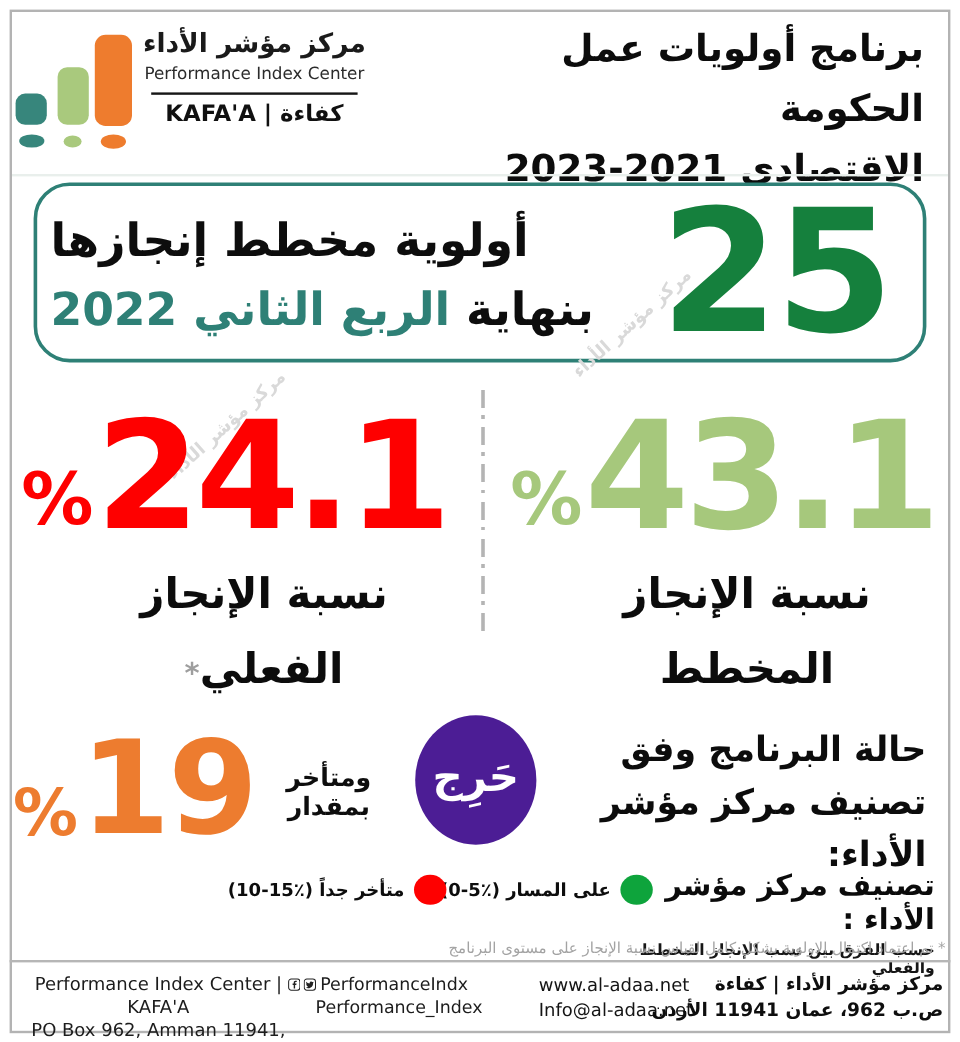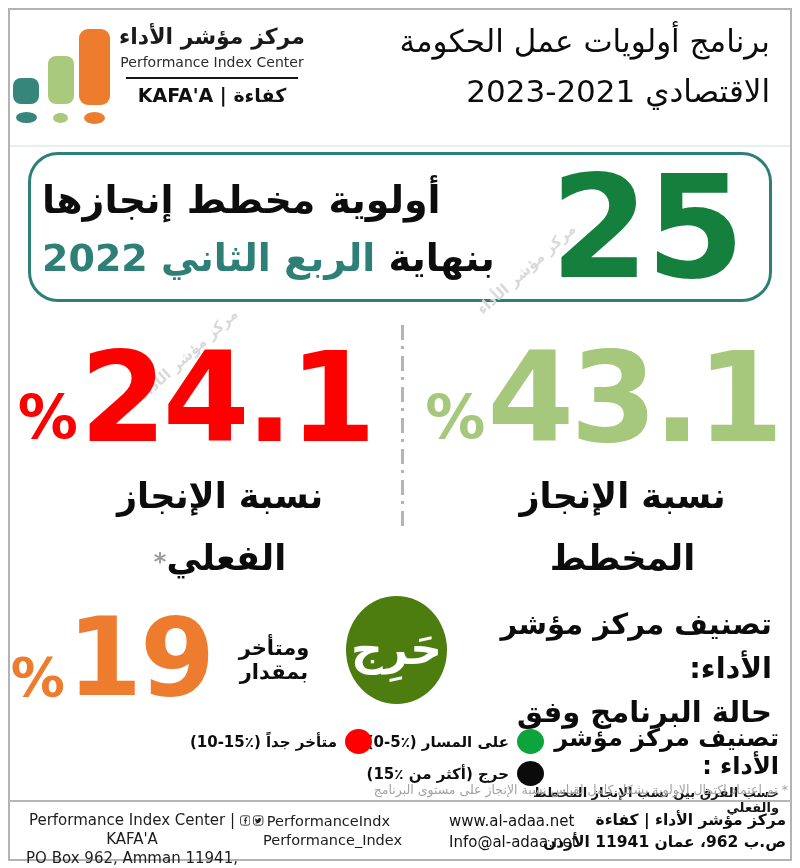--- a/index.html
+++ b/index.html
@@ -12,21 +12,21 @@
   .bar { position:absolute; }
   .dot { position:absolute; border-radius:50%; }
   .logo-text { position:absolute; left:118px; top:24px; width:188px; text-align:center; }
   .logo-ar { font-size:22px; font-weight:bold; color:#1a1a1a; direction:rtl; }
   .logo-en { font-size:14px; color:#2b2b2b; margin-top:5px; }
   .logo-rule { width:172px; border-top:2px solid #161616; margin:7px auto 5px auto; }
   .logo-kafaa { font-size:19px; font-weight:bold; color:#101010; }
 
   
   .main-title { position:absolute; right:30px; top:16px; width:430px; text-align:right; direction:rtl;
-                font-size:31px; font-weight:normal; color:#0c0c0c; line-height:50px; }
+                font-size:31px; font-weight:bold; color:#0c0c0c; line-height:50px; }
 
   .header-divider { position:absolute; left:10px; top:145px; width:780px; height:2px; background:#e9efec; }
 
   
   .box25 { position:absolute; left:28px; top:152px; width:744px; height:150px;
            border:3px solid #2e8076; border-radius:30px; background:#fff; }
   .box-text { position:absolute; left:11px; top:16px; width:500px; text-align:left;
               direction:rtl; font-weight:bold; font-size:38px; color:#0d0d0d; line-height:58px; }
   .box-highlight { color:#2e8076; }
   .box-num { position:absolute; right:18px; top:0; width:210px; height:144px; display:flex;
@@ -43,23 +43,23 @@
   .big-num { font-size:125px; font-weight:bold; line-height:0.92; letter-spacing:-4px; }
   .col-label { position:absolute; text-align:center; direction:rtl; font-size:35px; font-weight:bold;
                color:#0c0c0c; line-height:62px;padding-left:40px; }
   .fn-star { color:#9e9e9e; font-size:24px; font-weight:bold; }
   .vsep { position:absolute; left:401px; top:325px; width:3px; height:205px;
           background:repeating-linear-gradient(180deg,#b4b4b4 0 15px,transparent 15px 21px,#b4b4b4 21px 24px,transparent 24px 31px); }
 
   
   .status-heading { position:absolute; right:28px; top:602px; width:340px; text-align:right; direction:rtl;
                     font-size:29px; font-weight:bold; color:#0c0c0c; line-height:44px; }
-  .badge { position:absolute; left:346px; top:596px; width:101px; height:108px; background:#4d7c0f;
+  .badge { position:absolute; left:346px; top:596px; width:101px; height:108px; background:#4c1d95;
            border-radius:50%; display:flex; align-items:center; justify-content:center;
-           color:#ffffff; font-size:44px; font-weight:bold; direction:rtl; padding-bottom:4px; }
+           color:#ffffff; font-size:35px; font-weight:bold; direction:rtl; padding-bottom:4px; }
   .delay-label { position:absolute; left:210px; top:636px; width:128px; text-align:center; direction:rtl;
                  font-size:21px; font-weight:bold; color:#0d0d0d; }
   .delay-row { left:26px; top:592px; width:172px; height:115px; }
   .delay-pct { font-size:54px; margin-bottom:2px; color:#ed7c2f; }
   .delay-num { font-size:108px; color:#ed7c2f; letter-spacing:-2px; }
 
   
   .legend-title-block { position:absolute; right:21px; top:724px; width:250px; text-align:right; direction:rtl; }
   .legend-title { font-size:24px; font-weight:bold; color:#0b0b0b; }
   .legend-subtitle { font-size:13px; font-weight:bold; color:#161616; margin-top:5px; }
@@ -137,46 +137,42 @@
   <div class="big-row" style="left:420px;top:323px;width:365px;height:132px;">
     <span class="big-pct" style="color:#a6c87c;">%</span>
     <span class="big-num" style="color:#a6c87c;">43.1</span>
   </div>
   <div class="col-label" style="left:420px;top:465px;width:365px;">
     <div>نسبة الإنجاز</div>
     <div>المخطط</div>
   </div>
 
   <div class="status-heading">
+    <div>حالة البرنامج وفق</div>
     <div>تصنيف مركز مؤشر الأداء:</div>
-    <div>حالة البرنامج وفق</div>
   </div>
   <div class="badge">حَرِج</div>
   <div class="delay-label">ومتأخر بمقدار</div>
   <div class="big-row delay-row">
     <span class="big-pct delay-pct">%</span>
     <span class="big-num delay-num">19</span>
   </div>
 
   <div class="legend-title-block">
     <div class="legend-title">تصنيف مركز مؤشر الأداء :</div>
     <div class="legend-subtitle">حسب الفرق بين نسب الإنجاز المخطط والفعلي</div>
   </div>
   <div class="legend-items">
     <div class="legend-item">
       <span class="legend-dot" style="background-color: rgb(14, 164, 60);"></span>
       <span class="legend-label">على المسار (٪5-0)</span>
     </div>
     <div class="legend-item">
       <span class="legend-dot" style="background-color: rgb(254, 0, 0);"></span>
       <span class="legend-label">متأخر جداً (٪15-10)</span>
-    </div>
-    <div class="legend-item">
-      <span class="legend-dot" style="background-color: rgb(11, 11, 11);"></span>
-      <span class="legend-label">حرج (أكثر من ٪15)</span>
     </div>
   </div>
 
   <div class="footnote">* تم اعتماد اكتمال الاولوية بشكل كامل لقياس نسبة الإنجاز على مستوى البرنامج</div>
 
   <div class="footer-divider"></div>
   <div class="footer-en">
     <div>Performance Index Center | KAFA'A</div>
     <div>PO Box 962, Amman 11941, Jordan</div>
   </div>

